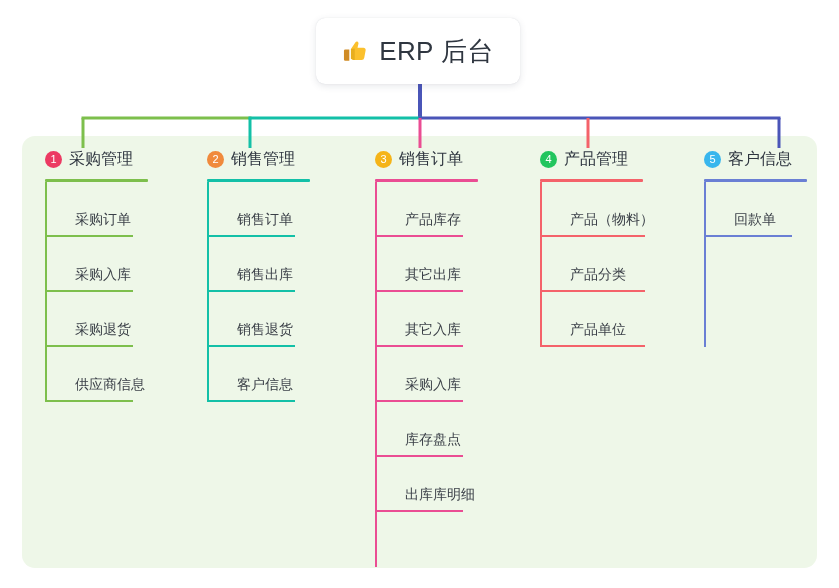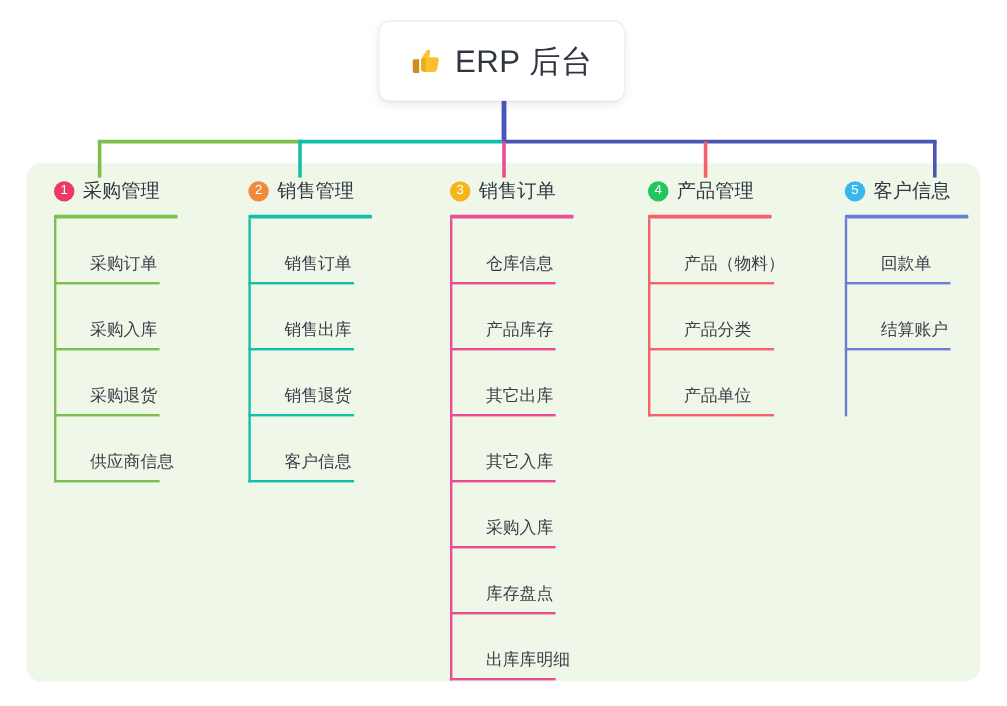--- a/index.html
+++ b/index.html
@@ -150,24 +150,20 @@
       </div>
       <div class="column" style="left: 375px;">
         <div class="col-head">
           <div class="badge" style="background: rgb(245, 180, 24);">3</div>
           <span class="col-title">销售订单</span>
         </div>
         <div class="head-rule" style="background: rgb(234, 77, 147); width: 103px;"></div>
         <div class="items">
           <div class="spine" style="background: rgb(234, 77, 147); height: 385px;"></div>
           <div class="item">
-            <span class="item-label">仓库信息</span>
-            <div class="item-rule" style="background: rgb(234, 77, 147); width: 88px;"></div>
-          </div>
-          <div class="item">
             <span class="item-label">产品库存</span>
             <div class="item-rule" style="background: rgb(234, 77, 147); width: 88px;"></div>
           </div>
           <div class="item">
             <span class="item-label">其它出库</span>
             <div class="item-rule" style="background: rgb(234, 77, 147); width: 88px;"></div>
           </div>
           <div class="item">
             <span class="item-label">其它入库</span>
             <div class="item-rule" style="background: rgb(234, 77, 147); width: 88px;"></div>
@@ -213,20 +209,16 @@
           <div class="badge" style="background: rgb(56, 182, 237);">5</div>
           <span class="col-title">客户信息</span>
         </div>
         <div class="head-rule" style="background: rgb(106, 127, 212); width: 103px;"></div>
         <div class="items">
           <div class="spine" style="background: rgb(106, 127, 212); height: 165px;"></div>
           <div class="item">
             <span class="item-label">回款单</span>
             <div class="item-rule" style="background: rgb(106, 127, 212); width: 88px;"></div>
           </div>
-          <div class="item">
-            <span class="item-label">结算账户</span>
-            <div class="item-rule" style="background: rgb(106, 127, 212); width: 88px;"></div>
-          </div>
         </div>
       </div>
     </div>
 </div>
 
 </body></html>

